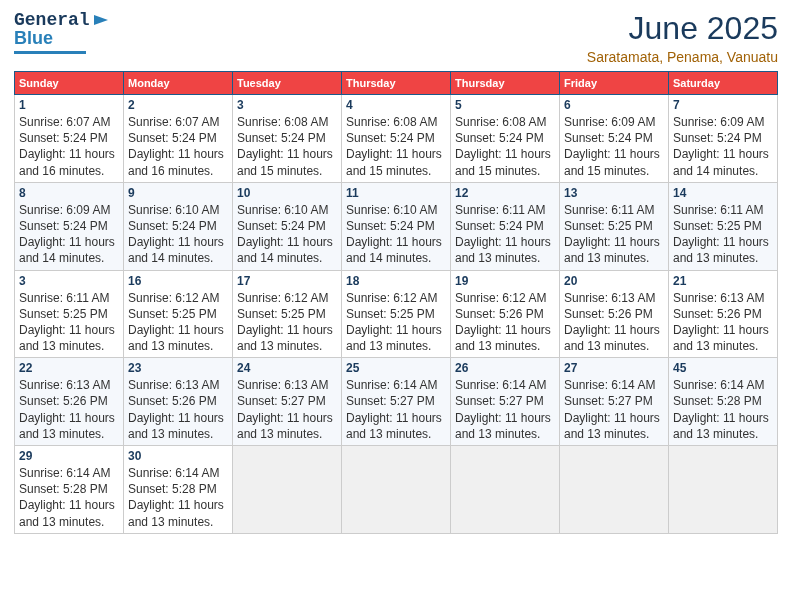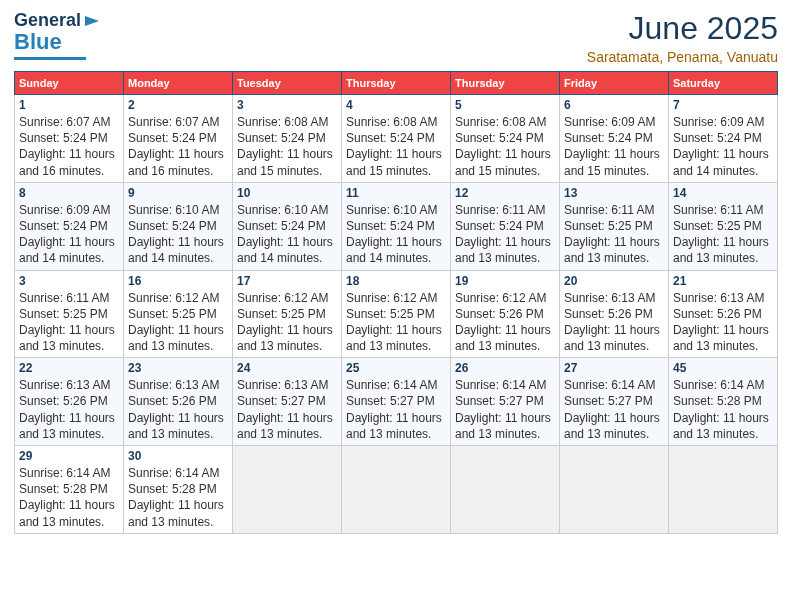--- a/index.html
+++ b/index.html
@@ -81,28 +81,28 @@
     .empty-cell {
       background: #f0f0f0 !important;
     }
   </style>
 </head>
 <body>
 
 <div class="page">
   <div class="header">
     <div class="logo">
-      <div style="display:flex;align-items:center;gap:2px;">
+      <div style="display:flex;align-items:center;gap:2px;font-family:Liberation Mono, monospace;">
         <span style="font-size:18px;font-weight:bold;color:#1a3a5c;">General</span>
         <svg width="18" height="18" viewBox="0 0 18 18">
           <polygon points="2,4 16,9 2,14" fill="#2980b9"></polygon>
         </svg>
       </div>
       <div style="display:flex;align-items:center;margin-top:-2px;">
-        <span style="font-size:22px;font-weight:bold;color:#2980b9;">Blue</span>
+        <span style="font-size:18px;font-weight:bold;color:#2980b9;">Blue</span>
       </div>
       <div style="width:72px;height:3px;background:#2980b9;margin-top:2px;"></div>
     </div>
     <div class="title-block">
       <div class="month-title">June 2025</div>
       <div class="location">Saratamata, Penama, Vanuatu</div>
     </div>
   </div>
 
   <table class="calendar">

